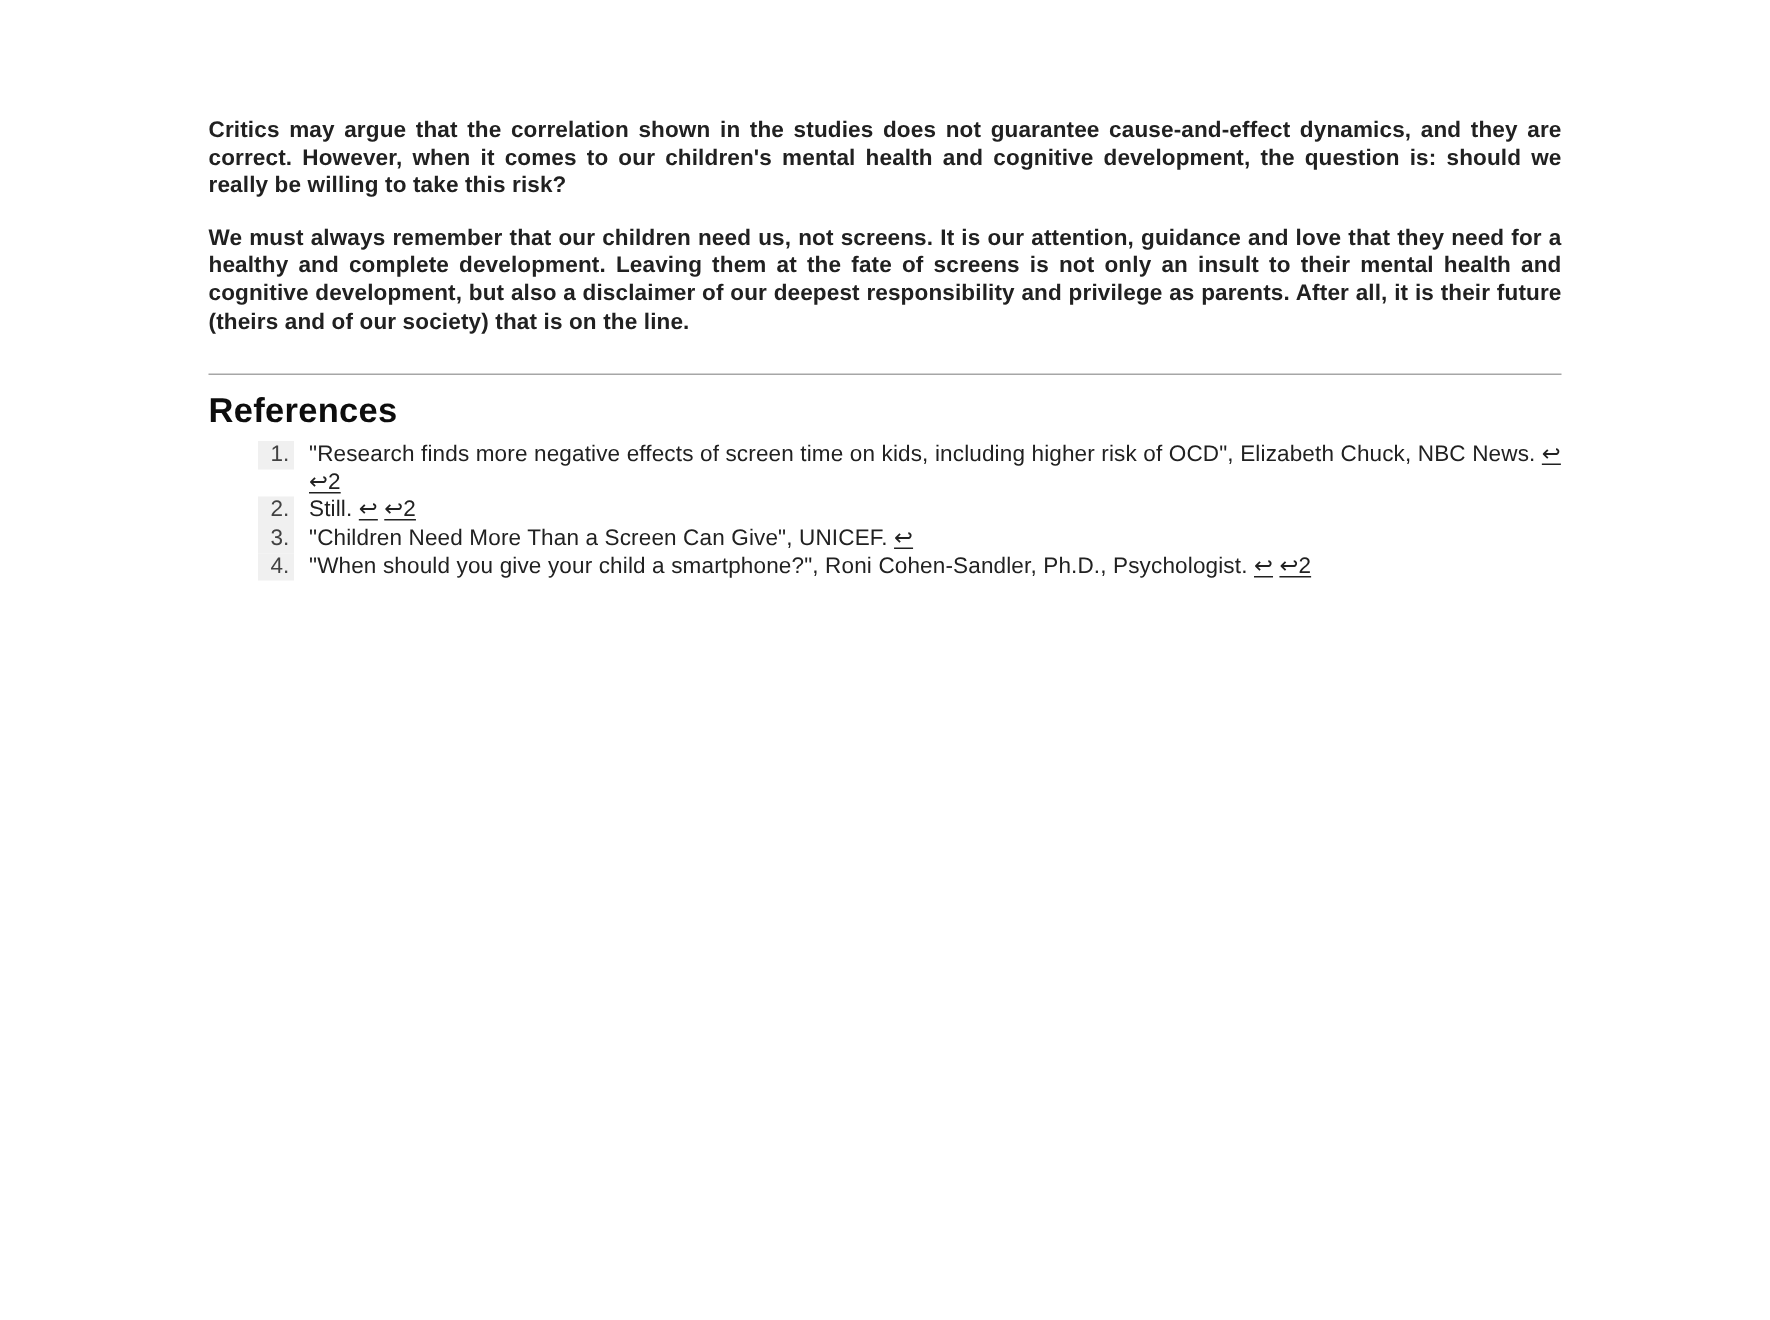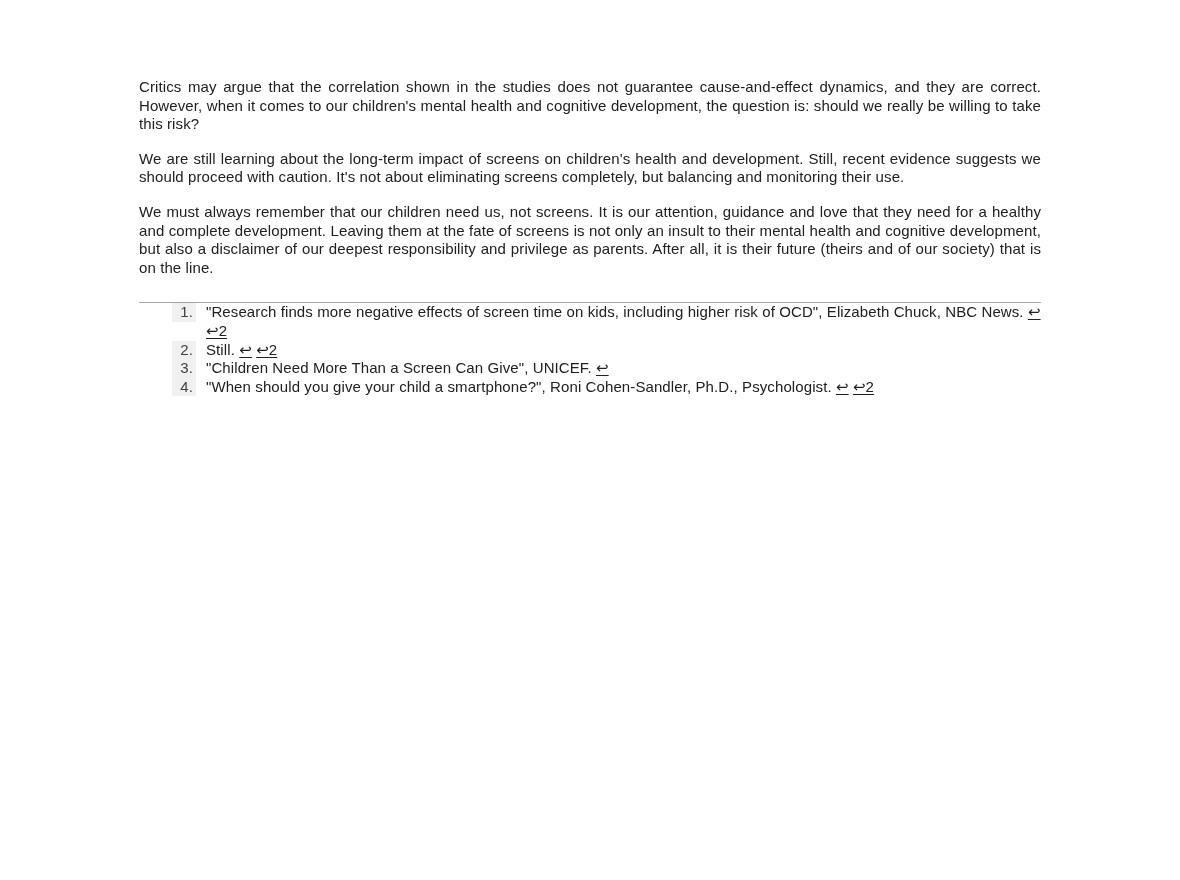--- a/index.html
+++ b/index.html
@@ -18,20 +18,21 @@
     width: 902px;
     margin: 0 auto;
     padding-top: 78px;
   }
   .body-paragraph {
     margin: 0 0 16px 0;
     font-size: 15px;
     line-height: 18.6px;
     text-align: justify;
     letter-spacing: 0.1px;
+    font-weight: bold;
   }
   .footnote-ref {
     font-size: 10px;
     line-height: 0;
     text-decoration: none;
     color: inherit;
   }
   .divider {
     border: none;
     border-top: 1px solid #a6a6a6;
@@ -79,26 +80,26 @@
   }
 </style>
 </head>
 <body>
 
 <main class="page">
 
   <p class="body-paragraph">Critics may argue that the correlation shown in the studies does not guarantee cause-and-effect dynamics, and they are correct. However, when it comes to our children's mental health and cognitive development, the question is: should we really be willing to take this risk?</p>
 
 
-  <p class="body-paragraph">We are still learning about the long-term impact of screens on children's health and development. Still, recent evidence suggests we should proceed with caution. It's not about eliminating screens completely, but balancing and monitoring their use.</p>
 
   <p class="body-paragraph">We must always remember that our children need us, not screens. It is our attention, guidance and love that they need for a healthy and complete development. Leaving them at the fate of screens is not only an insult to their mental health and cognitive development, but also a disclaimer of our deepest responsibility and privilege as parents. After all, it is their future (theirs and of our society) that is on the line.</p>
 
   <hr class="divider">
 
+  <h2 class="references-heading">References</h2>
 
   <ol class="references-list">
 
     <li class="reference-item">
       <span class="ref-marker">1.</span>
       <span class="ref-body"><span>"Research finds more negative effects of screen time on kids, including higher risk of OCD", Elizabeth Chuck, NBC News.</span>
         <a class="backlink">↩</a>
         <a class="backlink">↩2</a></span>
     </li>
 

